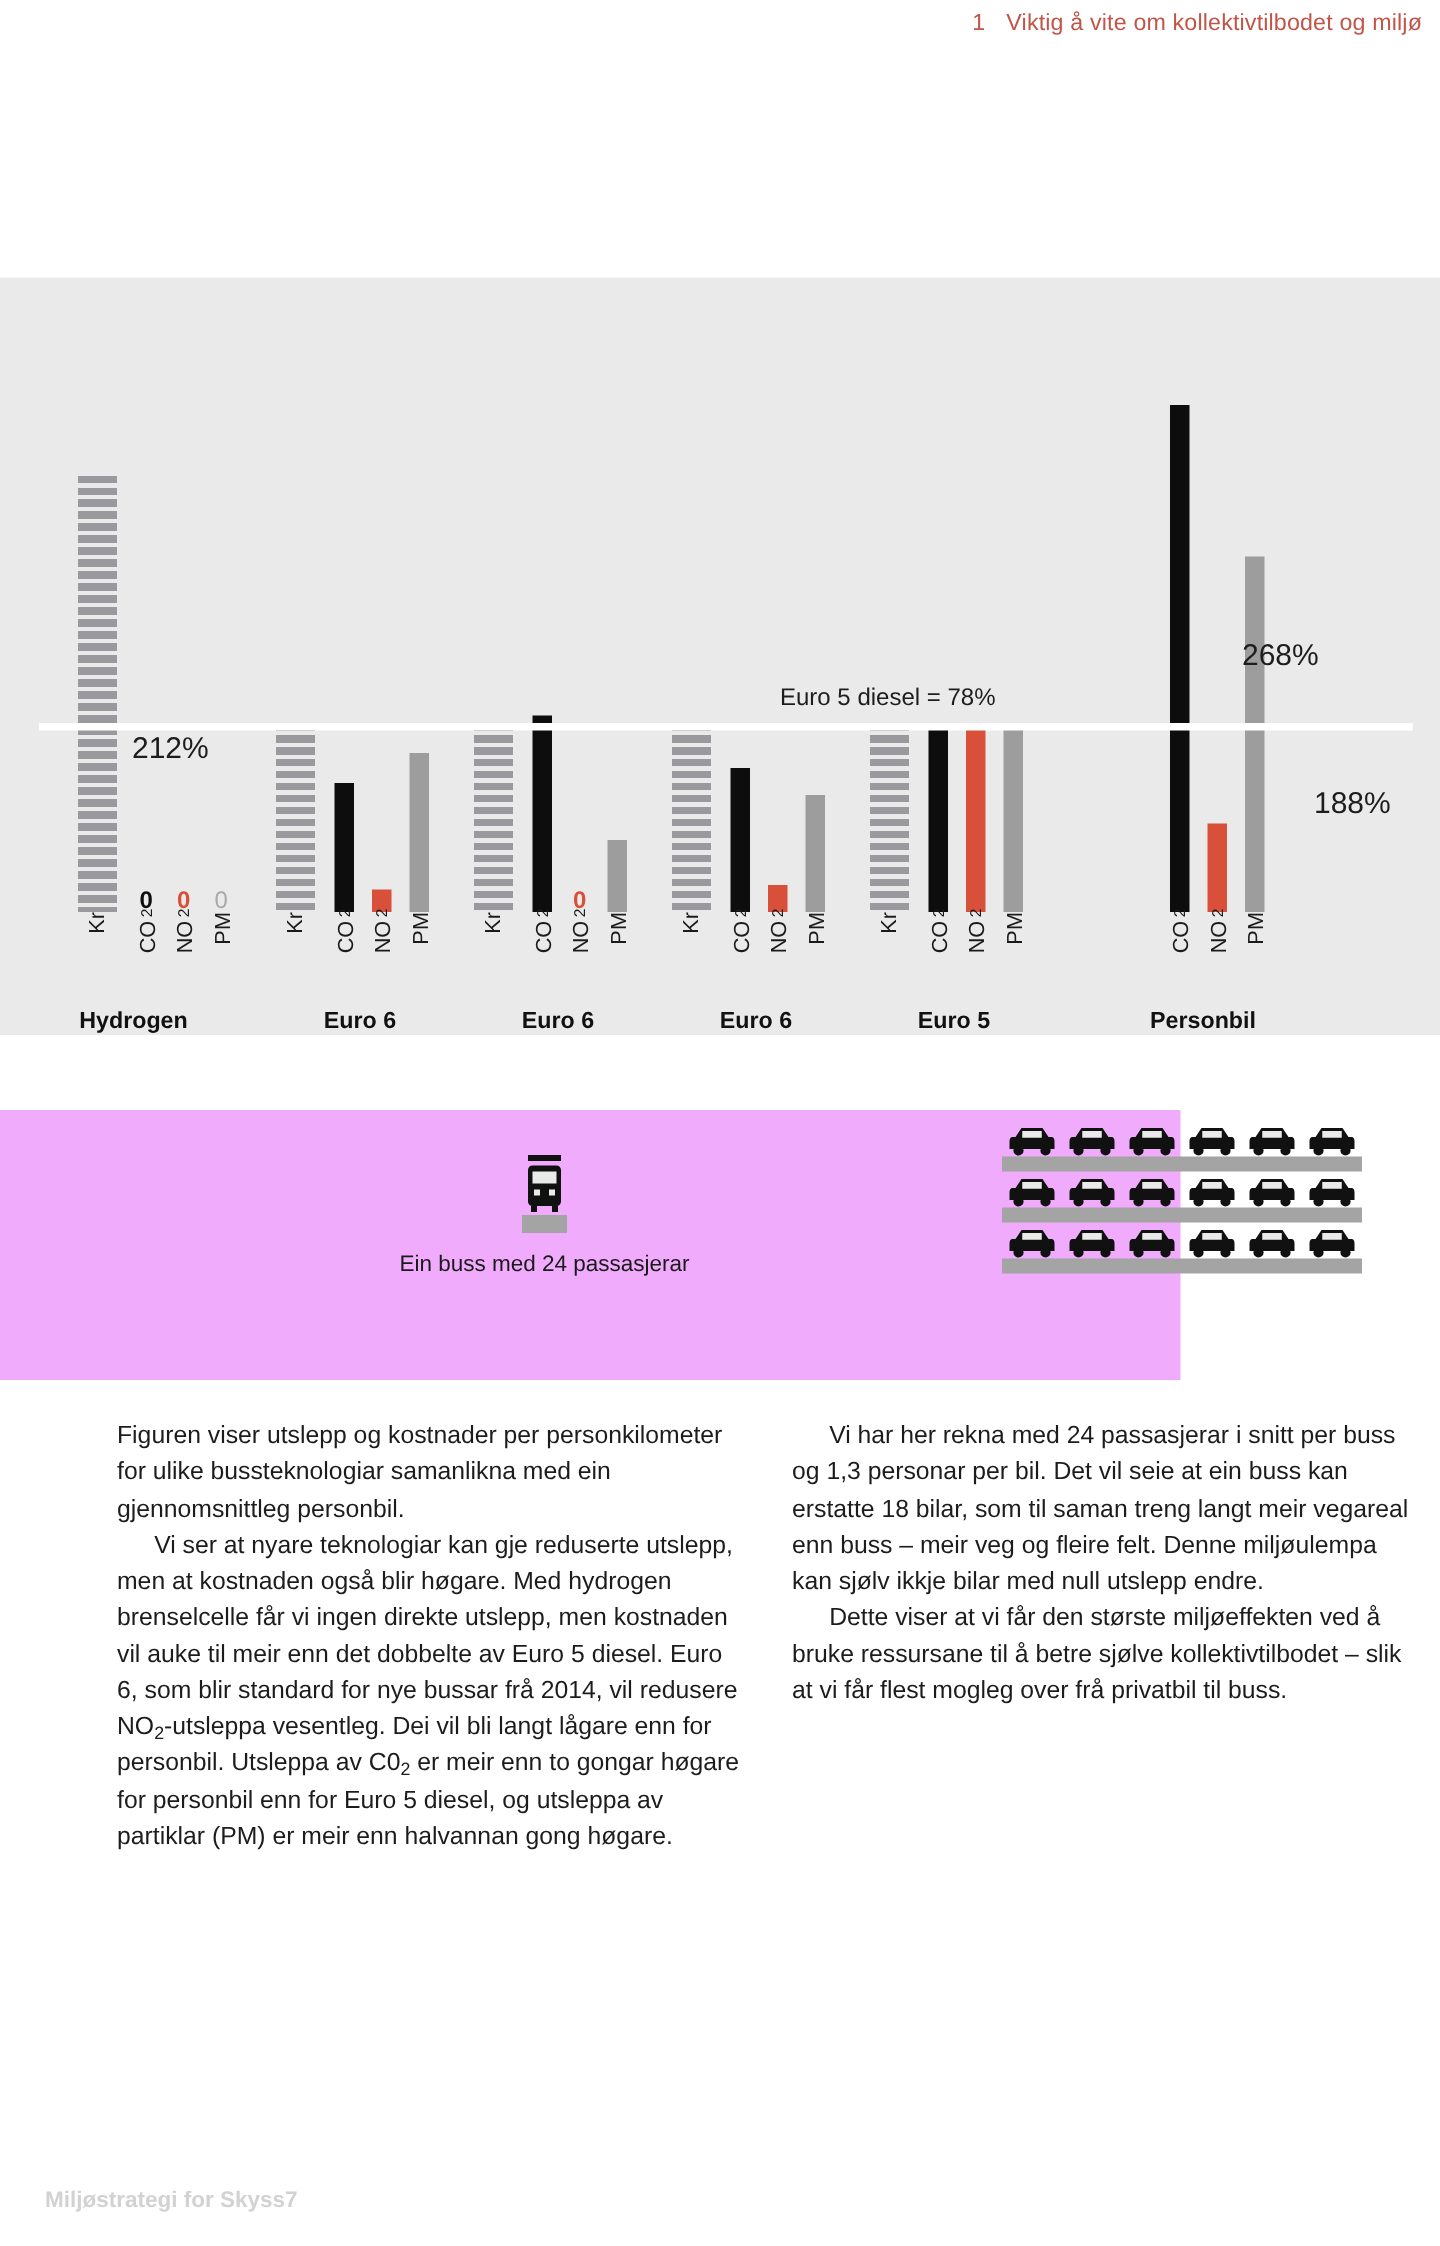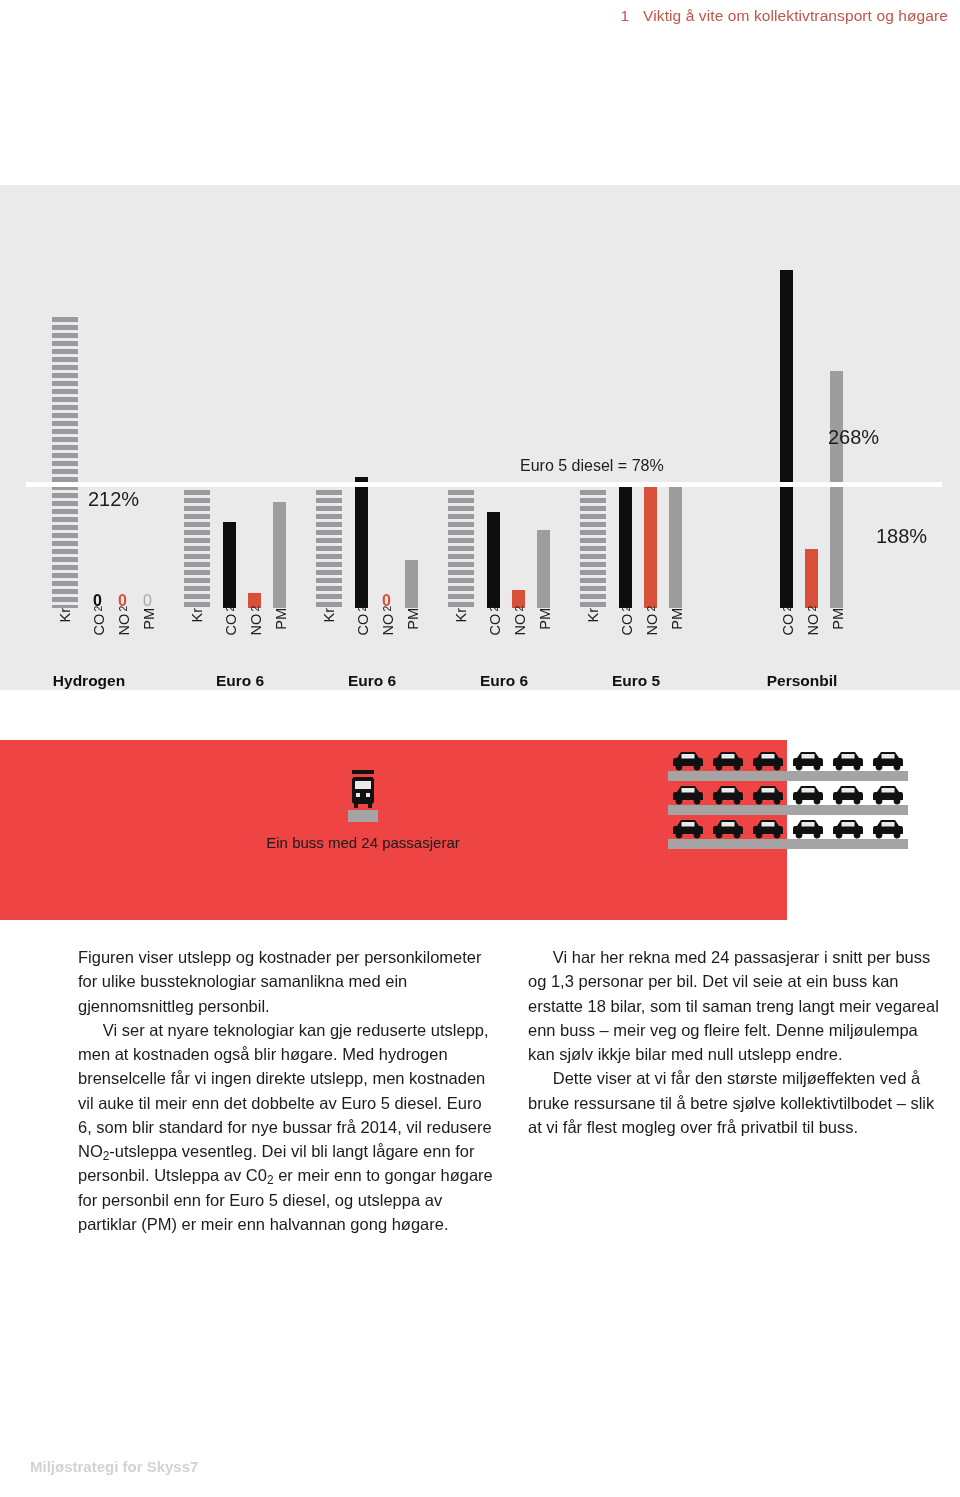--- a/index.html
+++ b/index.html
@@ -101,21 +101,21 @@
     margin-top: 8px; text-align: center; font-size: 15.5px; font-weight: bold;
     line-height: 1.18; color: #111; white-space: pre-line;
   }
 
   
   .connector { position: absolute; background: #ffffff; z-index: 2; }
 
   
   .iconband {
     position: absolute; left: 0; top: 740px; width: 787px; height: 180px;
-    background: #ef4444;
+    background: #f0abfc;
   }
   .bus-block { position: absolute; left: 248px; top: 30px; text-align: center; width: 230px; }
   .bus-ic { width: 46px; height: 56px; margin: 0 auto; position: relative; }
   .bus-cap { margin-top: 8px; font-size: 15px; color: #1a1a1a; white-space: nowrap;}
 
   .cars-block { position: absolute; left: 668px; top: 8px; width: 240px; }
   .cars-grid { display: grid; grid-template-columns: repeat(6, 40px); gap: 0px 0px; }
   .car-cell { width: 40px; height: 34px; position: relative; }
   .cars-cap { margin-top: 6px; font-size: 15px; text-align: center; color: #1a1a1a; line-height: 1.25; }
 
@@ -137,21 +137,21 @@
   }
   sub { font-size: .72em; vertical-align: baseline; position: relative; bottom: -.25em; }
 </style>
 </head>
 <body>
 
 <div class="page">
 
   <div class="runhead">
     <span class="num">1</span>
-    <span>Viktig å vite om kollektivtransport og høgare</span>
+    <span>Viktig å vite om kollektivtilbodet og miljø</span>
   </div>
 
   <div class="figure">
 
     <div class="chart-area">
 
       <div class="baseline"></div>
       <div class="baseline-label">Euro 5 diesel = 78%</div>
 
       <div class="val-label" style="left:88px; top:303px;">212%</div>

